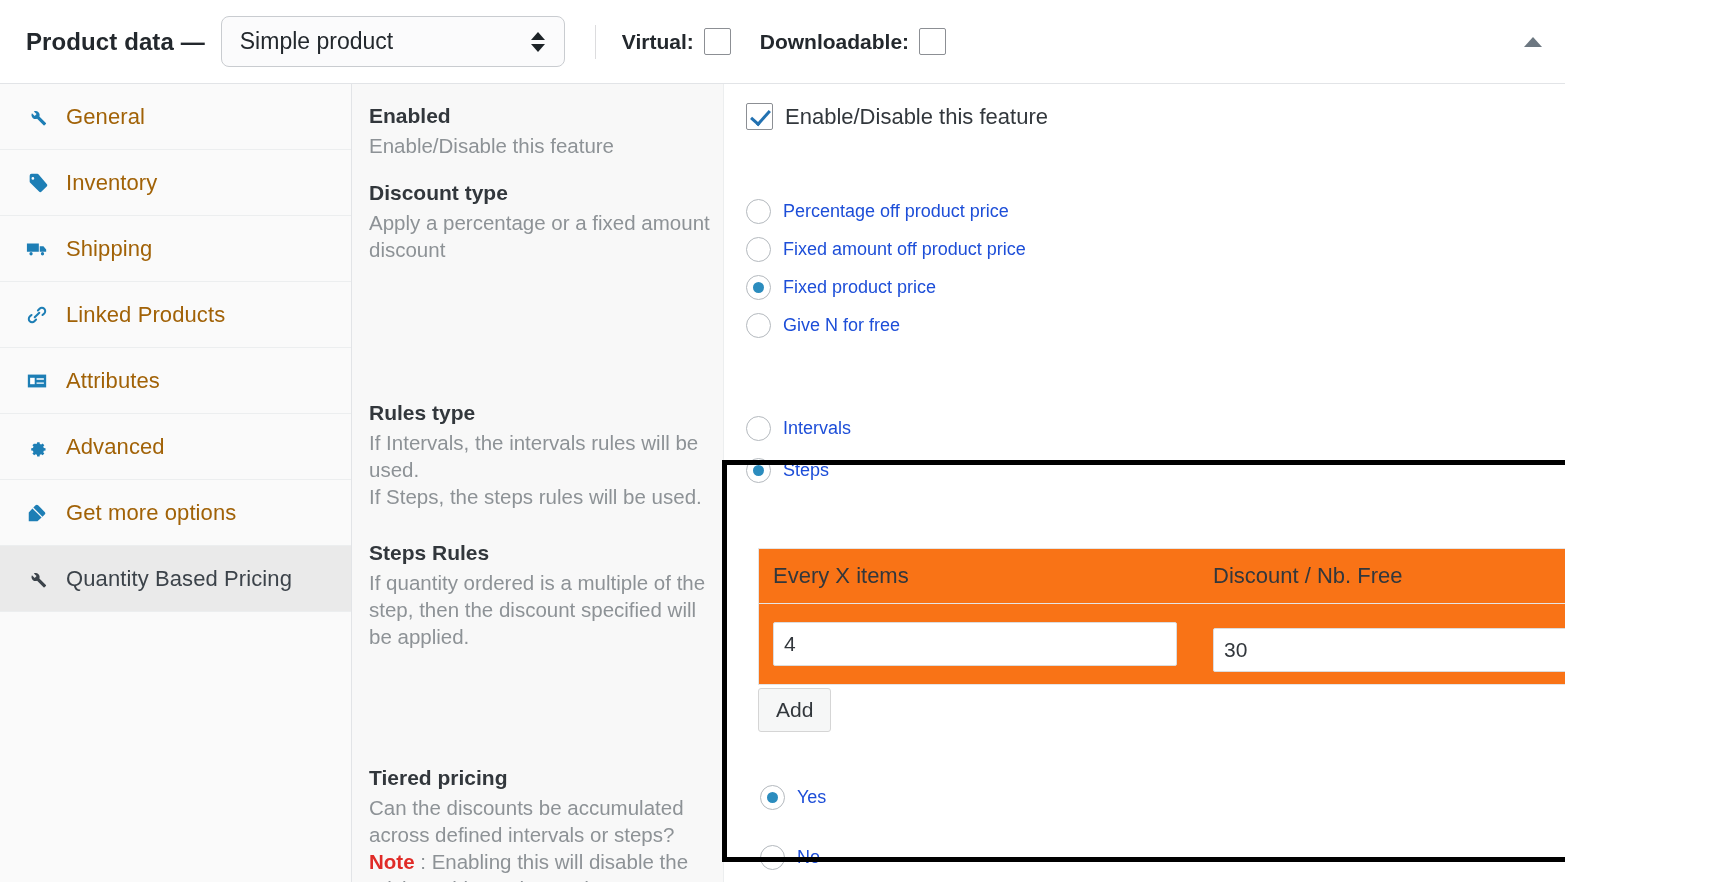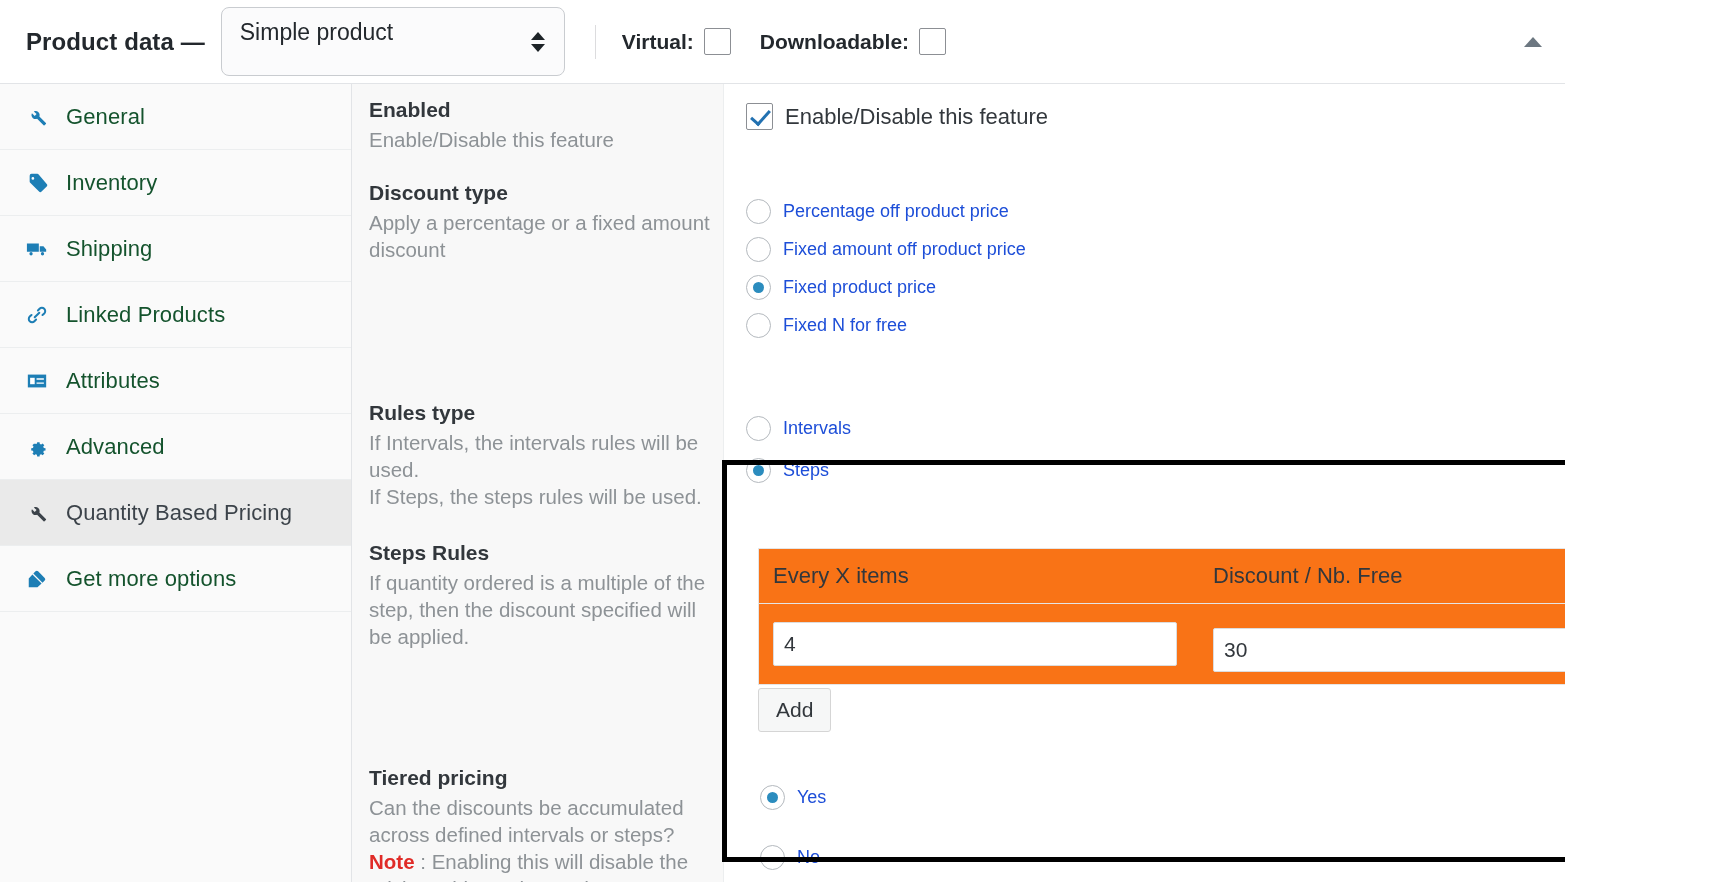--- a/index.html
+++ b/index.html
@@ -40,21 +40,21 @@
   }
   .type-select {
     appearance: none;
     -webkit-appearance: none;
     font-family: "Liberation Sans", sans-serif;
     font-size: 23px;
     color: #23282d;
     background: #fbfbfc;
     border: 1px solid #c9ccd0;
     border-radius: 8px;
-    padding: 11px 58px 29px 18px;
+    padding: 11px 58px 11px 18px;
     min-width: 344px;
     line-height: 1.2;
   }
   .select-arrows {
     position: absolute;
     right: 20px; top: 50%;
     transform: translateY(-50%);
     width: 14px; height: 30px;
     pointer-events: none;
     display: flex; flex-direction: column;
@@ -142,21 +142,21 @@
     flex: 0 0 30px;
     display: flex;
     align-items: center;
     justify-content: center;
     margin-right: 14px;
     color: #1d7eb5;
   }
   .tab-item.active .tab-icon { color: #3c434a; }
   .tab-label {
     font-size: 22px;
-    color: #14532d;
+    color: #a16207;
     letter-spacing: .1px;
   }
   .tab-item.active .tab-label { color: #3c434a; }
 
   
   .desc-col {
     width: 372px;
     flex: 0 0 372px;
     background: #f8f8f8;
     border-right: 1px solid #eceeef;
@@ -429,42 +429,42 @@
 
       <div class="tab-item">
         <span class="tab-icon">
           <svg width="22" height="22" viewBox="0 0 24 24" fill="currentColor">
               <path d="M12 8.2a3.8 3.8 0 1 0 0 7.6 3.8 3.8 0 0 0 0-7.6zm9.3 5.1l-1.9-.3a7.6 7.6 0 0 0-.6-1.5l1.2-1.5-1.9-1.9-1.5 1.2a7.6 7.6 0 0 0-1.5-.6l-.3-1.9h-2.6l-.3 1.9a7.6 7.6 0 0 0-1.5.6L8.9 8.1 7 10l1.2 1.5a7.6 7.6 0 0 0-.6 1.5l-1.9.3v2.6l1.9.3c.1.5.3 1 .6 1.5L7 19.2l1.9 1.9 1.5-1.2c.5.3 1 .5 1.5.6l.3 1.9h2.6l.3-1.9c.5-.1 1-.3 1.5-.6l1.5 1.2 1.9-1.9-1.2-1.5c.3-.5.5-1 .6-1.5l1.9-.3z"></path>
             </svg>
         </span>
         <span class="tab-label">Advanced</span>
       </div>
 
+      <div class="tab-item">
+        <span class="tab-icon">
+          <svg width="22" height="22" viewBox="0 0 24 24" fill="currentColor">
+              <path d="M10.4 3.6L8 6l10 10 2.4-2.4a2 2 0 0 0 0-2.8l-7.2-7.2a2 2 0 0 0-2.8 0zM7 7l-4 4.5V21h9.5L17 17 7 7z"></path>
+            </svg>
+        </span>
+        <span class="tab-label">Get more options</span>
+      </div>
+
       <div class="tab-item active">
         <span class="tab-icon">
           <svg width="22" height="22" viewBox="0 0 24 24" fill="currentColor">
               <path d="M21.7 18.6l-7.1-7.1c.6-1.6.3-3.5-1-4.8-1.4-1.4-3.4-1.6-5-.8l2.9 2.9-2 2-3-2.9c-.9 1.7-.6 3.7.8 5.1 1.3 1.3 3.2 1.6 4.8 1l7.1 7.1c.3.3.7.3 1 0l1.5-1.5c.3-.3.3-.7 0-1z"></path>
             </svg>
         </span>
         <span class="tab-label">Quantity Based Pricing</span>
       </div>
-
-      <div class="tab-item">
-        <span class="tab-icon">
-          <svg width="22" height="22" viewBox="0 0 24 24" fill="currentColor">
-              <path d="M10.4 3.6L8 6l10 10 2.4-2.4a2 2 0 0 0 0-2.8l-7.2-7.2a2 2 0 0 0-2.8 0zM7 7l-4 4.5V21h9.5L17 17 7 7z"></path>
-            </svg>
-        </span>
-        <span class="tab-label">Get more options</span>
-      </div>
     </div>
 
     <div class="desc-col">
 
-      <div class="desc-block" style="top:12px">
+      <div class="desc-block" style="top:18px">
         <div class="desc-title">Enabled</div>
         <div class="desc-text">Enable/Disable this feature</div>
       </div>
 
       <div class="desc-block" style="top:95px">
         <div class="desc-title">Discount type</div>
         <div class="desc-text">Apply a percentage or a fixed amount discount</div>
       </div>
 
       <div class="desc-block" style="top:315px">
@@ -500,21 +500,21 @@
         <div class="radio-row">
           <span class="radio"></span>
           <span class="radio-label">Fixed amount off product price</span>
         </div>
         <div class="radio-row">
           <span class="radio on"></span>
           <span class="radio-label">Fixed product price</span>
         </div>
         <div class="radio-row">
           <span class="radio"></span>
-          <span class="radio-label">Fixed N for free</span>
+          <span class="radio-label">Give N for free</span>
         </div>
       </div>
 
       <div class="radio-group" style="left:22px; top:325px">
         <div class="radio-row">
           <span class="radio"></span>
           <span class="radio-label">Intervals</span>
         </div>
         <div class="radio-row" style="margin-top:4px">
           <span class="radio on"></span>

